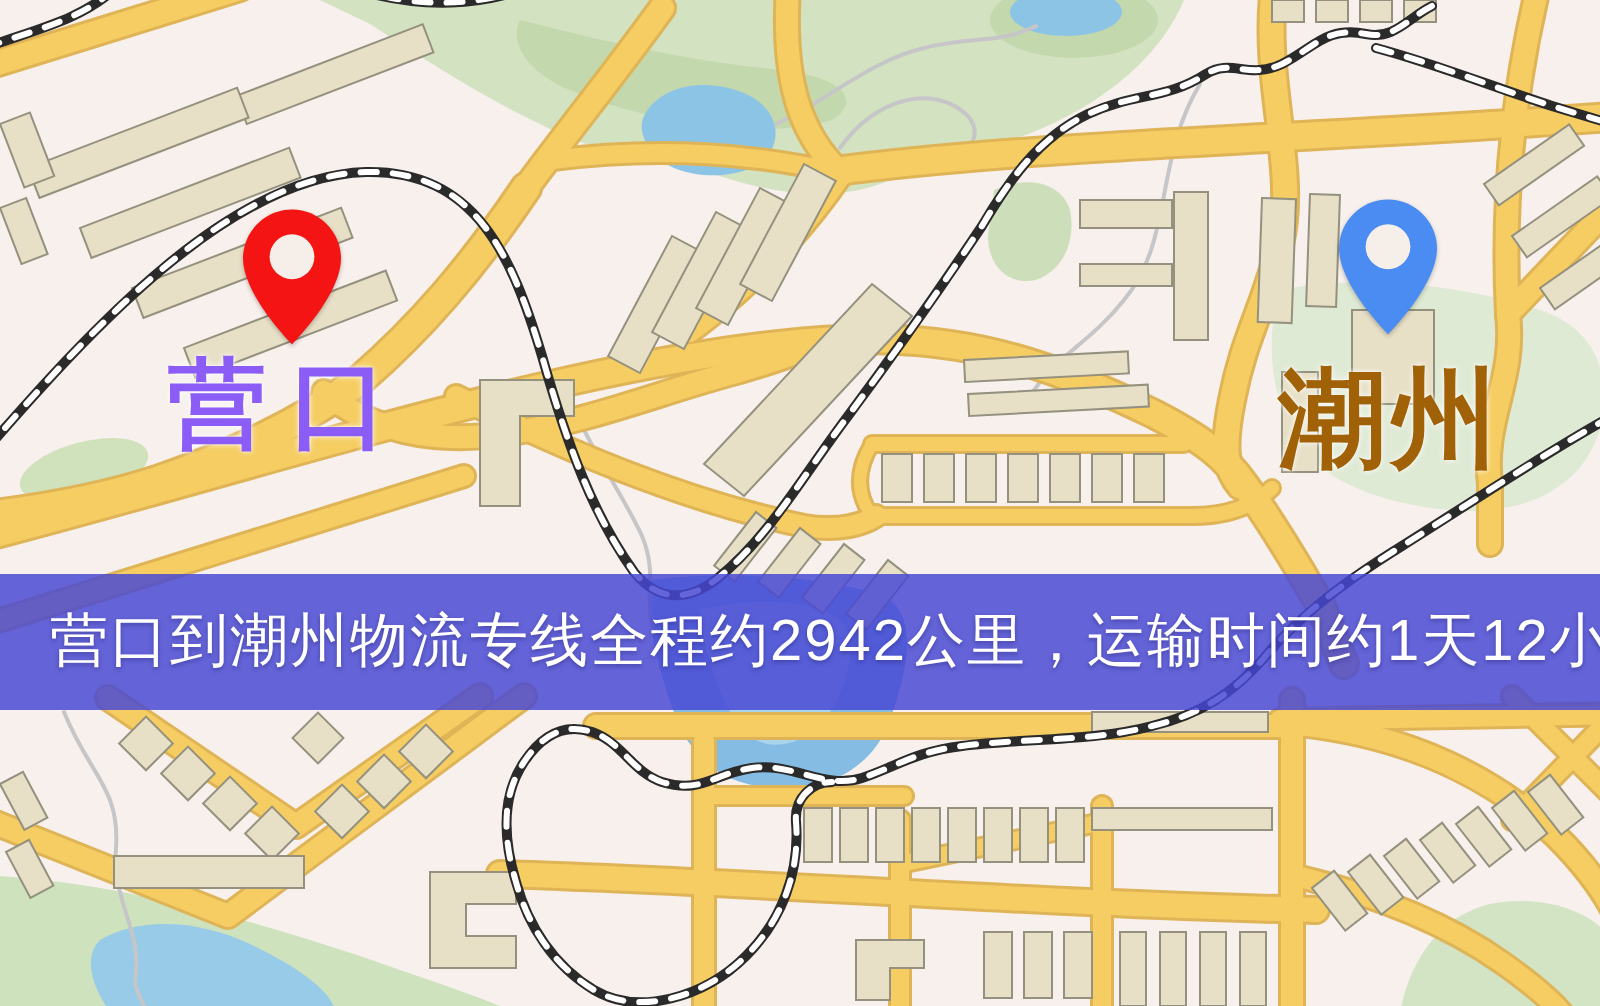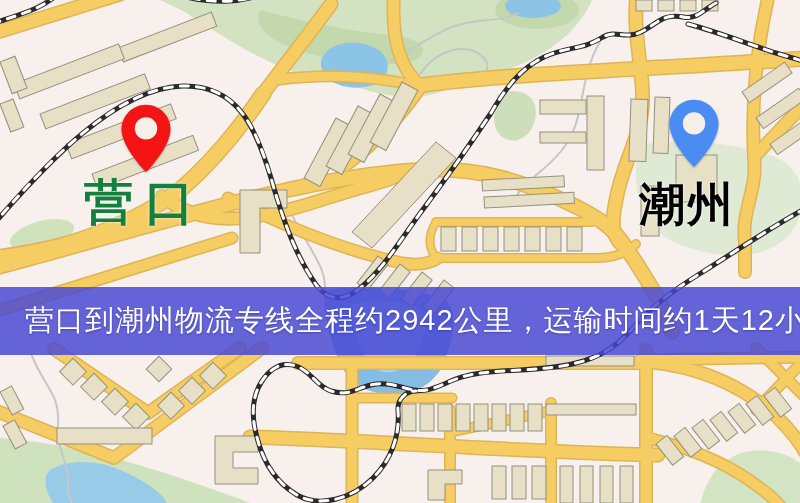--- a/index.html
+++ b/index.html
@@ -9,22 +9,22 @@
   }
   #map-canvas{position:absolute;left:0;top:0;width:800px;height:503px;display:block;}
   .pin{position:absolute;filter:drop-shadow(0 1px 1px rgba(0,0,0,.25));}
   #origin-pin{left:117px;top:103px;}
   #dest-pin{left:665px;top:98px;}
   .city-label{
     position:absolute;font-weight:700;white-space:nowrap;
     text-shadow:0 0 3px rgba(255,255,255,.85),0 0 1px rgba(255,255,255,.9);
     user-select:none;
   }
-  #origin-label{left:84px;top:170px;font-size:49px;letter-spacing:12px;color:#15803d;}
-  #dest-label{left:639px;top:174px;font-size:46px;letter-spacing:2px;color:#000000;}
+  #origin-label{left:84px;top:170px;font-size:49px;letter-spacing:12px;color:#8b5cf6;}
+  #dest-label{left:639px;top:174px;font-size:54px;letter-spacing:2px;color:#a16207;}
   #route-banner{
     position:absolute;left:0;top:287px;width:800px;height:68px;
     background:rgba(72,72,212,0.84);
     display:flex;align-items:center;
   }
   #route-banner .banner-text{
     color:#ffffff;font-size:29px;padding-left:25px;letter-spacing:1px;
     text-shadow:0 1px 2px rgba(40,40,120,.5);white-space:nowrap;
   }
 </style>

